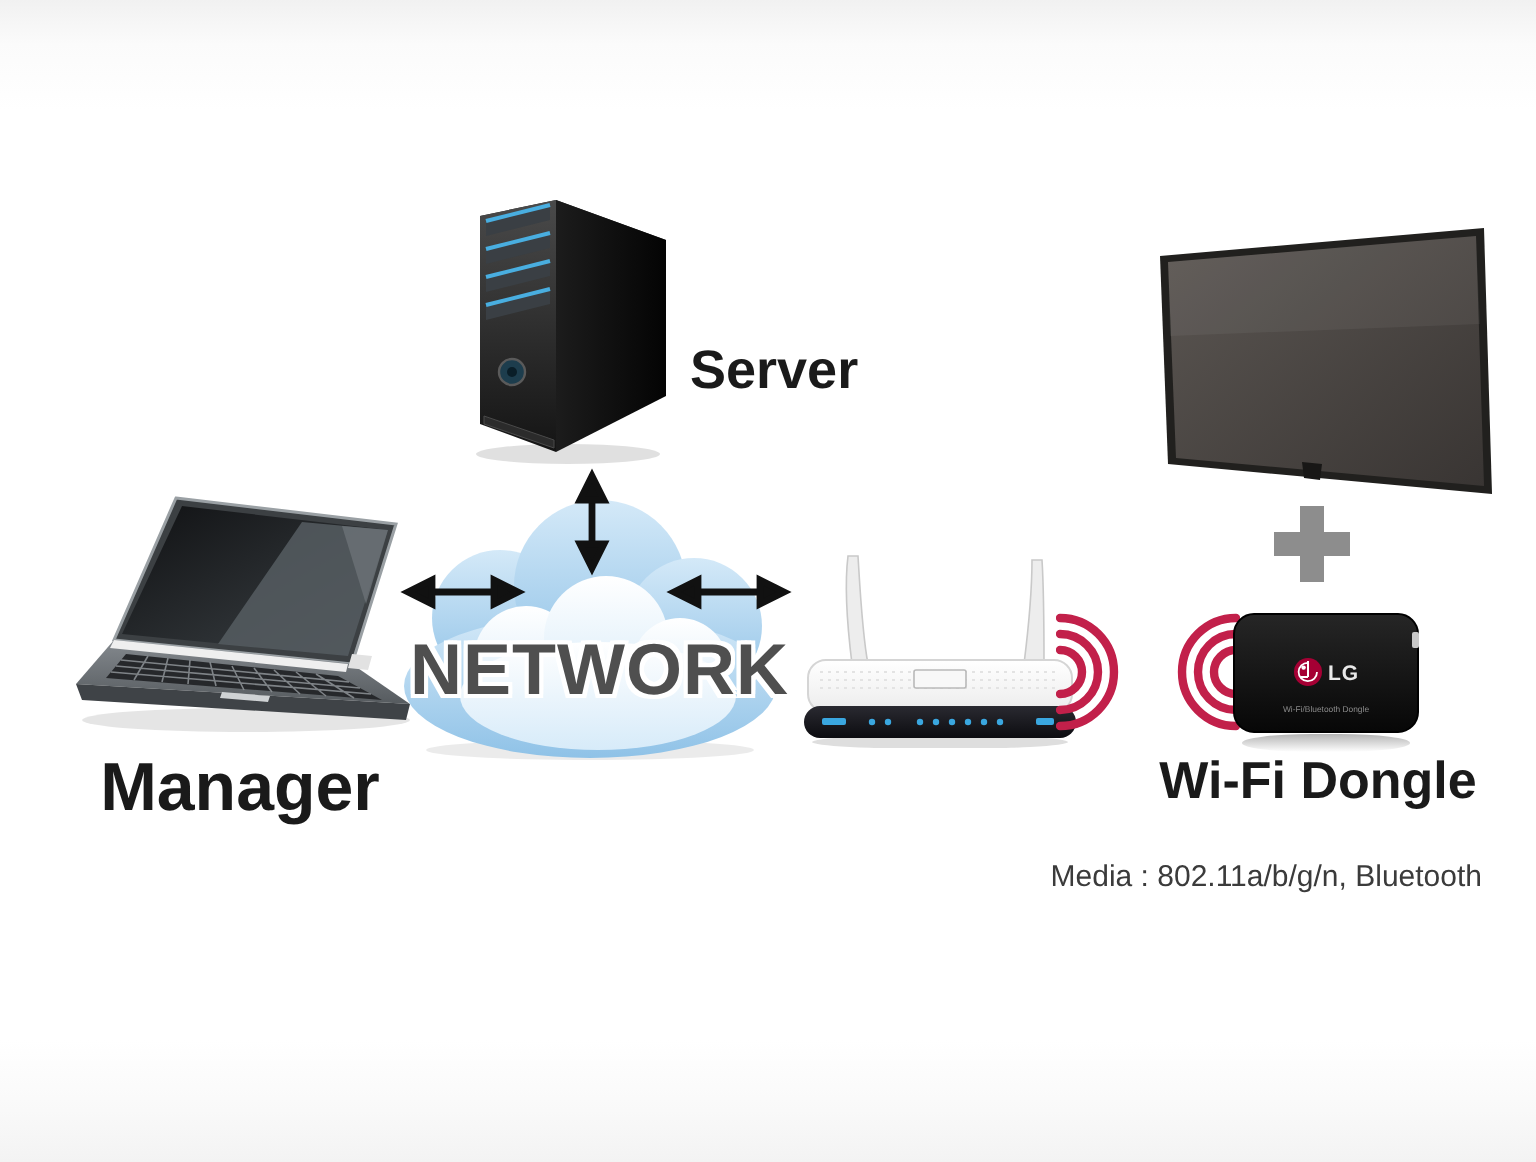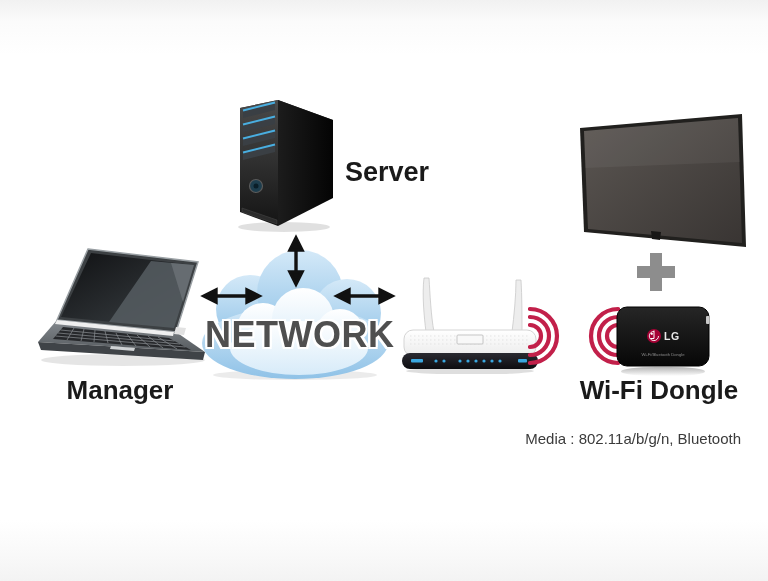--- a/index.html
+++ b/index.html
@@ -6,22 +6,22 @@
   .stage{
     position:relative;width:768px;height:581px;overflow:hidden;
     font-family:"Liberation Sans",sans-serif;
     background:linear-gradient(180deg,#f1f1f1 0px,#fbfbfb 22px,#ffffff 55px,#ffffff 520px,#f9f9f9 555px,#f3f3f3 581px);
   }
   .abs{position:absolute;}
   .node-label{
     font-weight:700;color:#1a1a1a;letter-spacing:0;
     text-align:center;white-space:nowrap;
   }
-  .lbl-server{left:345px;top:157px;font-size:27px;text-align:left;}
-  .lbl-manager{left:40px;top:375px;width:160px;font-size:26px;}
+  .lbl-server{left:345px;top:170px;font-size:27px;text-align:left;}
+  .lbl-manager{left:40px;top:375px;width:160px;font-size:34px;}
   .lbl-router{left:387px;top:375px;width:160px;font-size:26px;}
   .lbl-dongle{left:559px;top:375px;width:200px;font-size:26px;}
   .network-label{
     left:205px;top:314px;width:182px;text-align:center;
     font-size:36px;font-weight:800;color:#4f4f4f;letter-spacing:.5px;
     text-shadow:-2px -2px 0 #fff,2px -2px 0 #fff,-2px 2px 0 #fff,2px 2px 0 #fff,
                 0 -2px 0 #fff,0 2px 0 #fff,-2px 0 0 #fff,2px 0 0 #fff;
   }
   .specs{
     right:27px;top:428px;

